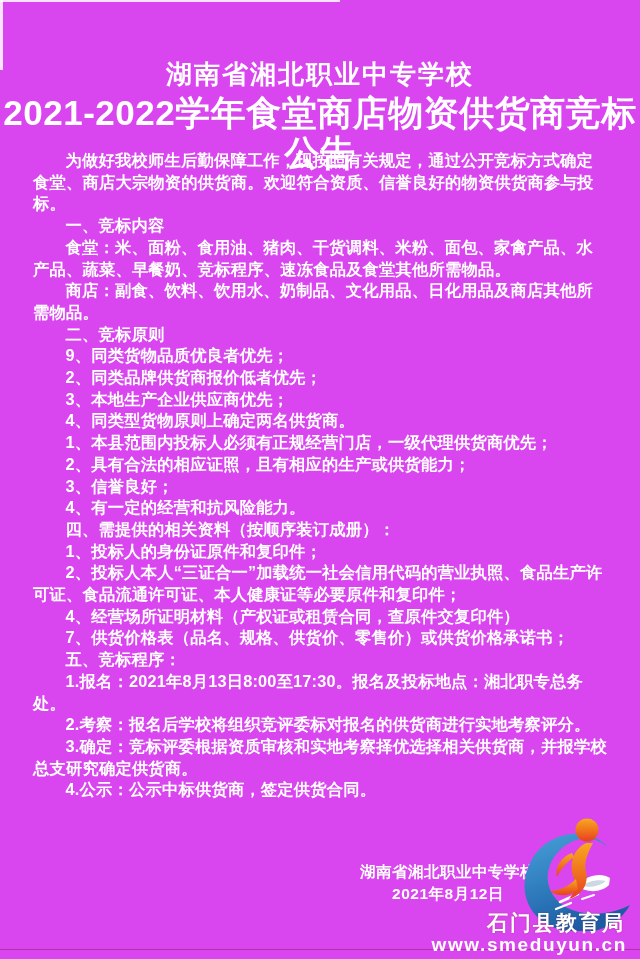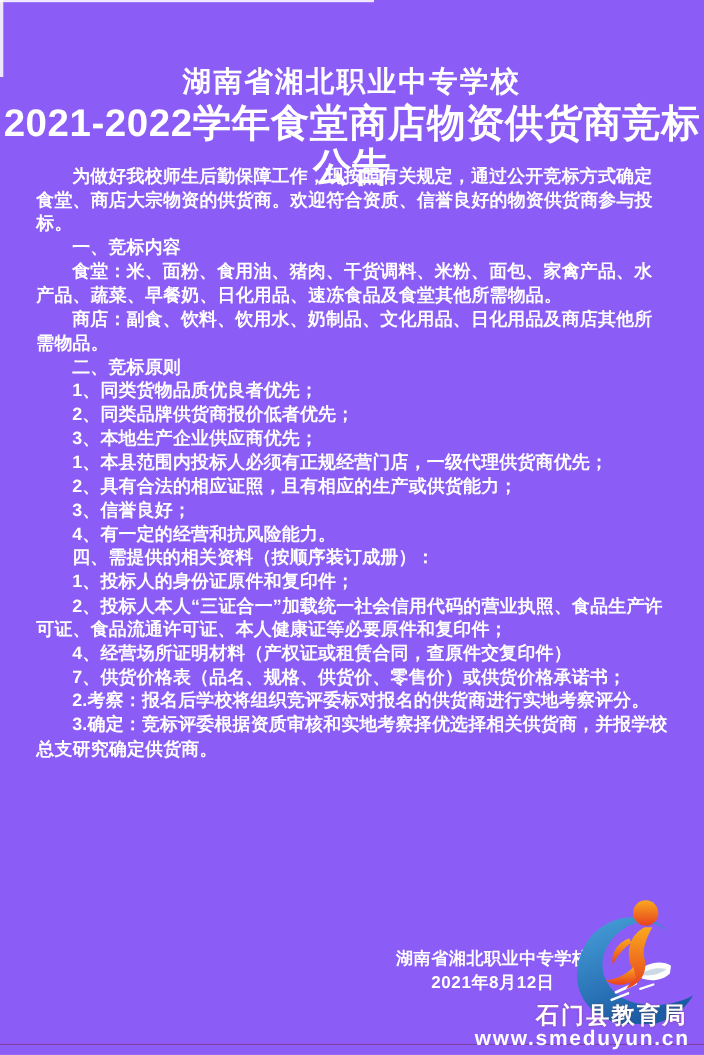--- a/index.html
+++ b/index.html
@@ -1,20 +1,20 @@
 <!DOCTYPE html>
 <html><head>
 <meta charset="utf-8">
 <style>
   html,body { margin:0; padding:0; }
   body { width:640px; height:959px; overflow:hidden; }
 
   .page {
     position:relative; width:640px; height:959px;
-    background:#8b5cf6; overflow:hidden;
+    background:#d946ef; overflow:hidden;
     font-family:"Liberation Sans", sans-serif;
     color:#ffffff;
     -webkit-font-smoothing:antialiased;
   }
 
   
   .edge-top  { position:absolute; top:0; left:0; width:340px; height:2px; background:#ffffff; opacity:.85; }
   .edge-left { position:absolute; top:0; left:0; width:3px; height:70px; background:#ffffff; opacity:.85; }
   .bottom-line { position:absolute; left:0; right:0; bottom:9px; height:1px; background:rgba(110,20,14,.35); }
 
@@ -57,37 +57,41 @@
   <div class="edge-left"></div>
 
   <div class="title-block">
     <div class="title-l1">湖南省湘北职业中专学校</div>
     <div class="title-l2">2021-2022学年食堂商店物资供货商竞标公告</div>
   </div>
 
   <div class="content">
     <p>为做好我校师生后勤保障工作，现按照有关规定，通过公开竞标方式确定食堂、商店大宗物资的供货商。欢迎符合资质、信誉良好的物资供货商参与投标。</p>
     <p>一、竞标内容</p>
-    <p>食堂：米、面粉、食用油、猪肉、干货调料、米粉、面包、家禽产品、水产品、蔬菜、早餐奶、日化用品、速冻食品及食堂其他所需物品。</p>
+    <p>食堂：米、面粉、食用油、猪肉、干货调料、米粉、面包、家禽产品、水产品、蔬菜、早餐奶、竞标程序、速冻食品及食堂其他所需物品。</p>
     <p>商店：副食、饮料、饮用水、奶制品、文化用品、日化用品及商店其他所需物品。</p>
     <p>二、竞标原则</p>
-    <p>1、同类货物品质优良者优先；</p>
+    <p>9、同类货物品质优良者优先；</p>
     <p>2、同类品牌供货商报价低者优先；</p>
     <p>3、本地生产企业供应商优先；</p>
+    <p>4、同类型货物原则上确定两名供货商。</p>
     <p>1、本县范围内投标人必须有正规经营门店，一级代理供货商优先；</p>
     <p>2、具有合法的相应证照，且有相应的生产或供货能力；</p>
     <p>3、信誉良好；</p>
     <p>4、有一定的经营和抗风险能力。</p>
     <p>四、需提供的相关资料（按顺序装订成册）：</p>
     <p>1、投标人的身份证原件和复印件；</p>
     <p>2、投标人本人“三证合一”加载统一社会信用代码的营业执照、食品生产许可证、食品流通许可证、本人健康证等必要原件和复印件；</p>
     <p>4、经营场所证明材料（产权证或租赁合同，查原件交复印件）</p>
     <p>7、供货价格表（品名、规格、供货价、零售价）或供货价格承诺书；</p>
+    <p>五、竞标程序：</p>
+    <p>1.报名：2021年8月13日8:00至17:30。报名及投标地点：湘北职专总务处。</p>
     <p>2.考察：报名后学校将组织竞评委标对报名的供货商进行实地考察评分。</p>
     <p>3.确定：竞标评委根据资质审核和实地考察择优选择相关供货商，并报学校总支研究确定供货商。</p>
+    <p>4.公示：公示中标供货商，签定供货合同。</p>
   </div>
 
   <div class="signature">
     <div>湖南省湘北职业中专学校</div>
     <div>2021年8月12日</div>
   </div>
 
   <div class="watermark">
     <svg width="140" height="140" viewBox="0 0 140 140">
       <defs>

